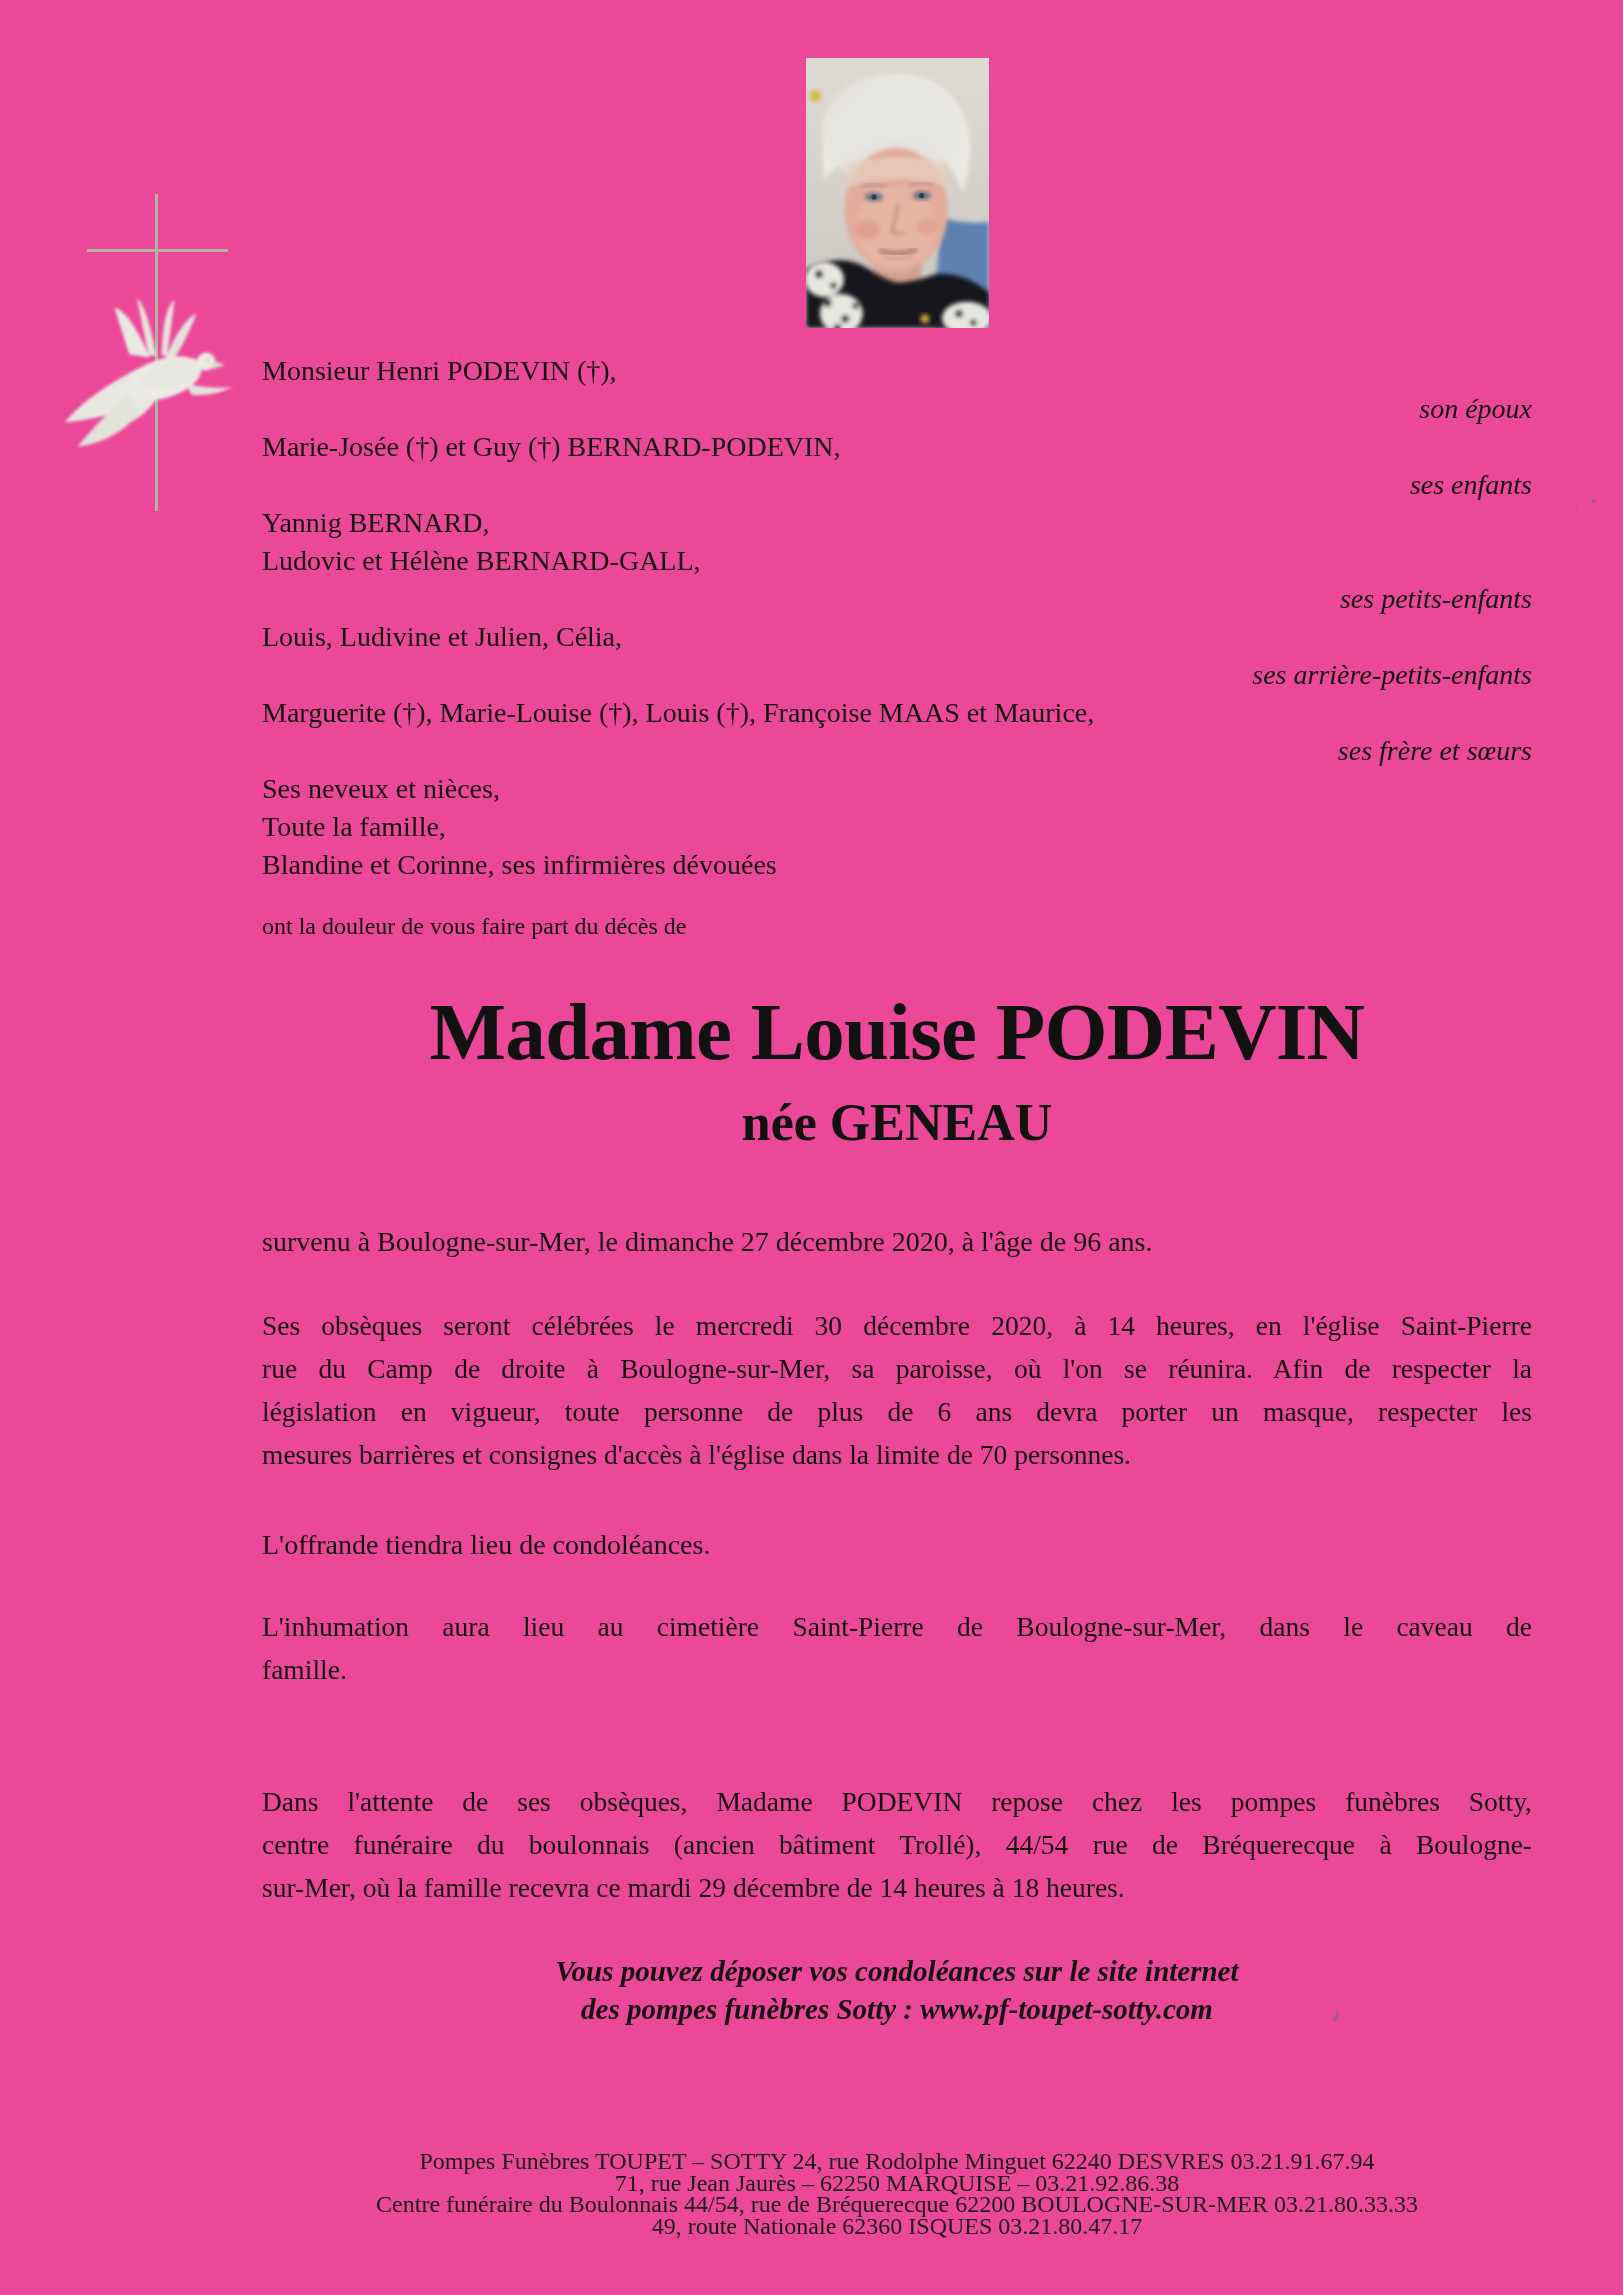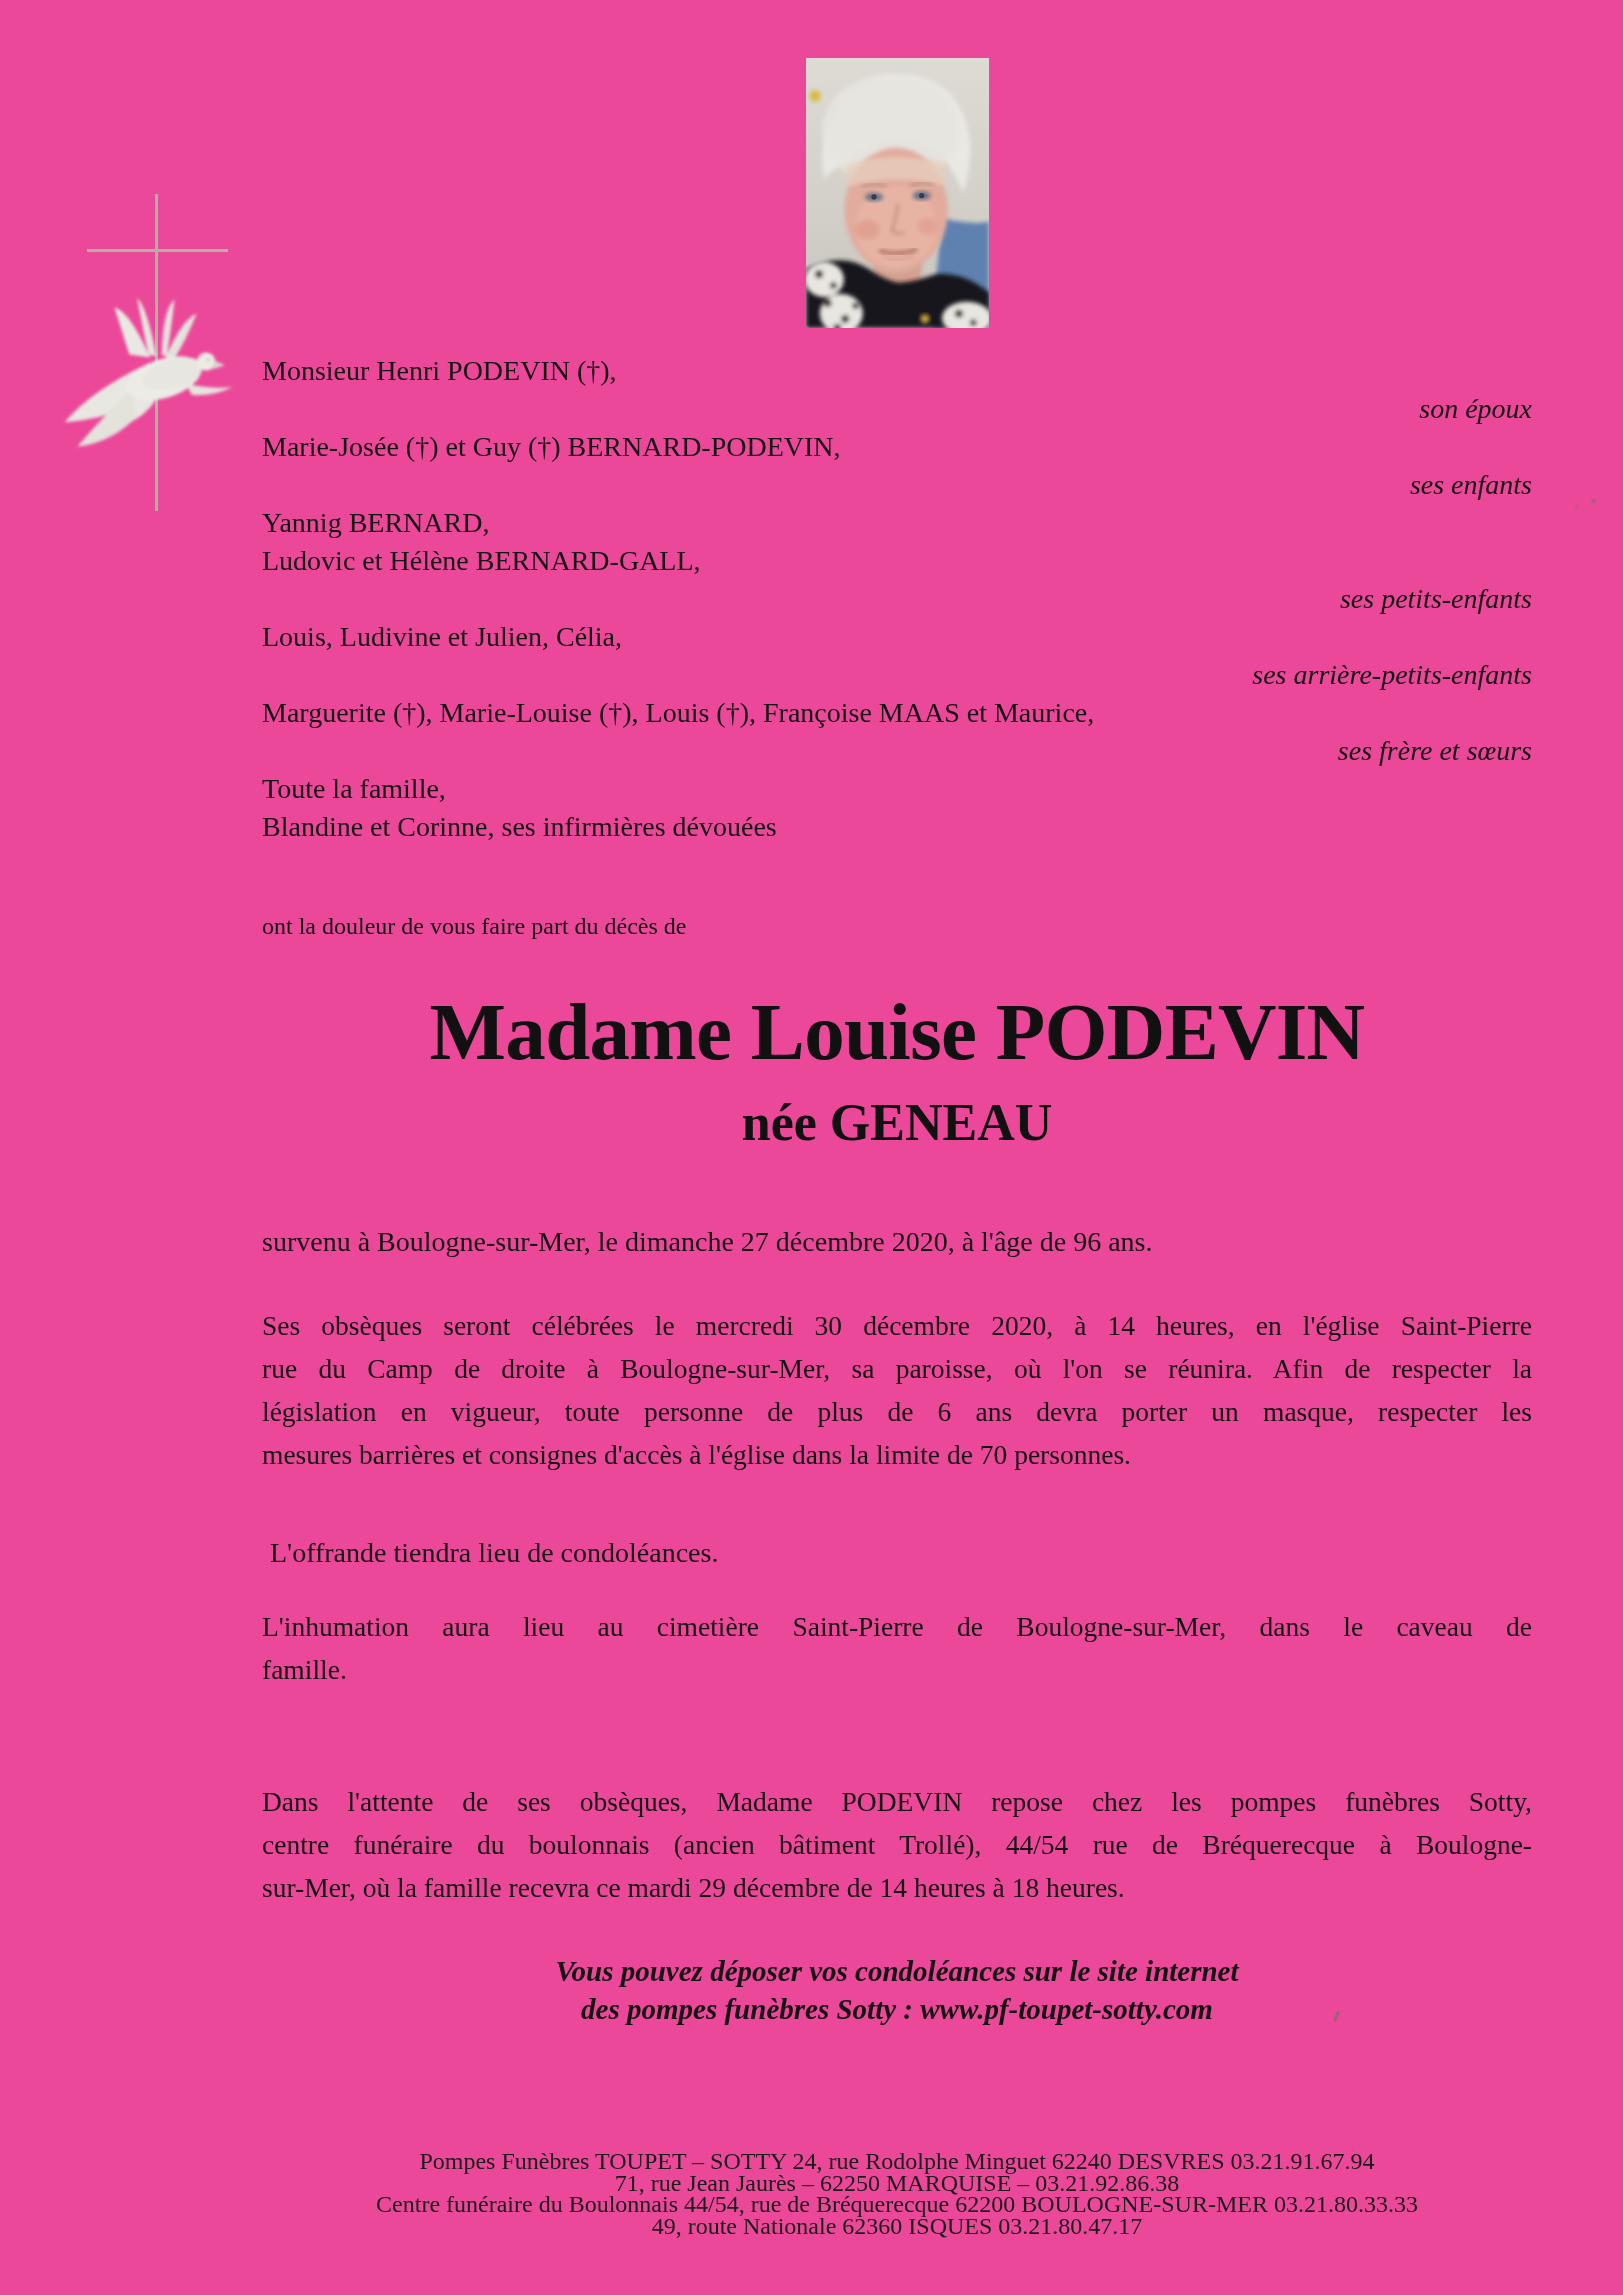--- a/index.html
+++ b/index.html
@@ -147,39 +147,40 @@
     <div class="role">son époux</div>
     <div class="name">Marie-Josée (†) et Guy (†) BERNARD-PODEVIN,</div>
     <div class="role">ses enfants</div>
     <div class="name">Yannig BERNARD,</div>
     <div class="name">Ludovic et Hélène BERNARD-GALL,</div>
     <div class="role">ses petits-enfants</div>
     <div class="name">Louis, Ludivine et Julien, Célia,</div>
     <div class="role">ses arrière-petits-enfants</div>
     <div class="name">Marguerite (†), Marie-Louise (†), Louis (†), Françoise MAAS et Maurice,</div>
     <div class="role">ses frère et sœurs</div>
+    <div class="name">Ses neveux et nièces,</div>
     <div class="name">Toute la famille,</div>
     <div class="name">Blandine et Corinne, ses infirmières dévouées</div>
   </div>
 
   <div class="col announce">ont la douleur de vous faire part du décès de</div>
 
   <h1 class="col title">Madame Louise PODEVIN</h1>
   <h2 class="col maiden">née GENEAU</h2>
 
   <p class="col survenu" style="margin:0">survenu à Boulogne-sur-Mer, le dimanche 27 décembre 2020, à l'âge de 96 ans.</p>
 
   <div class="col para funeral">
     <div class="jline">Ses obsèques seront célébrées le mercredi 30 décembre 2020, à 14 heures, en l'église Saint-Pierre</div>
     <div class="jline">rue du Camp de droite à Boulogne-sur-Mer, sa paroisse, où l'on se réunira. Afin de respecter la</div>
     <div class="jline">législation en vigueur, toute personne de plus de 6 ans devra porter un masque, respecter les</div>
     <div class="jline last">mesures barrières et consignes d'accès à l'église dans la limite de 70 personnes.</div>
   </div>
 
-  <p class="col offering" style="margin:8px">L'offrande tiendra lieu de condoléances.</p>
+  <p class="col offering" style="margin:0">L'offrande tiendra lieu de condoléances.</p>
 
   <div class="col para burial">
     <div class="jline">L'inhumation aura lieu au cimetière Saint-Pierre de Boulogne-sur-Mer, dans le caveau de</div>
     <div class="jline last">famille.</div>
   </div>
 
 
   <div class="col para repose">
     <div class="jline">Dans l'attente de ses obsèques, Madame PODEVIN repose chez les pompes funèbres Sotty,</div>
     <div class="jline">centre funéraire du boulonnais (ancien bâtiment Trollé), 44/54 rue de Bréquerecque à Boulogne-</div>

